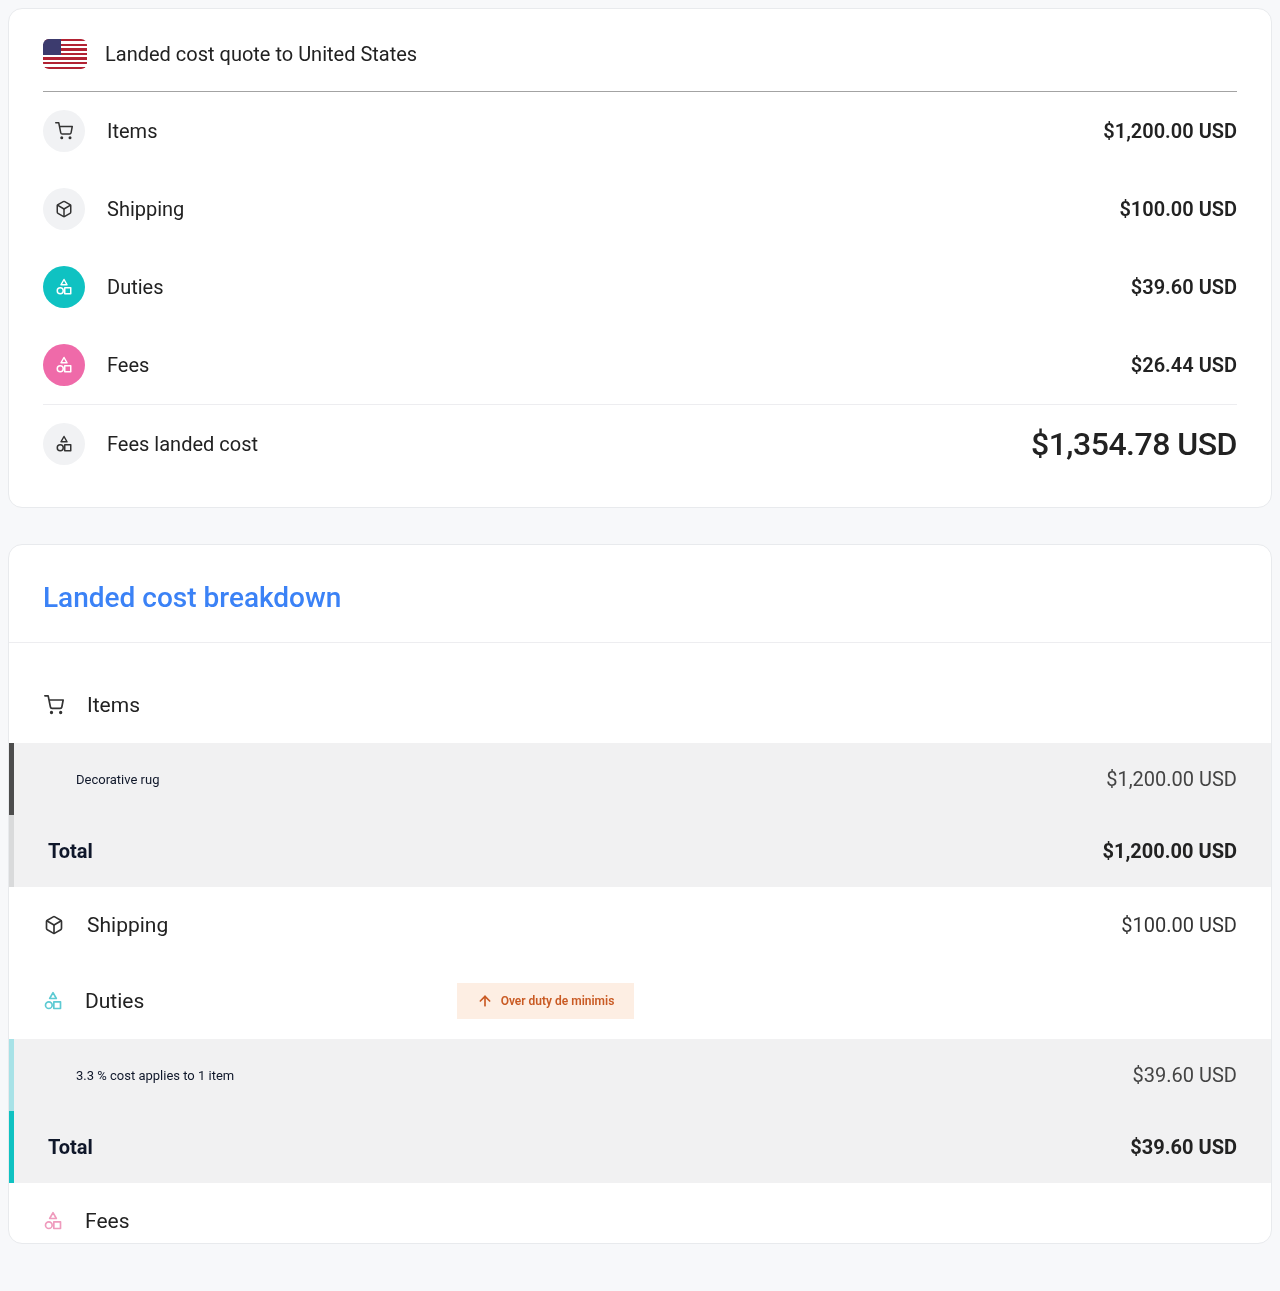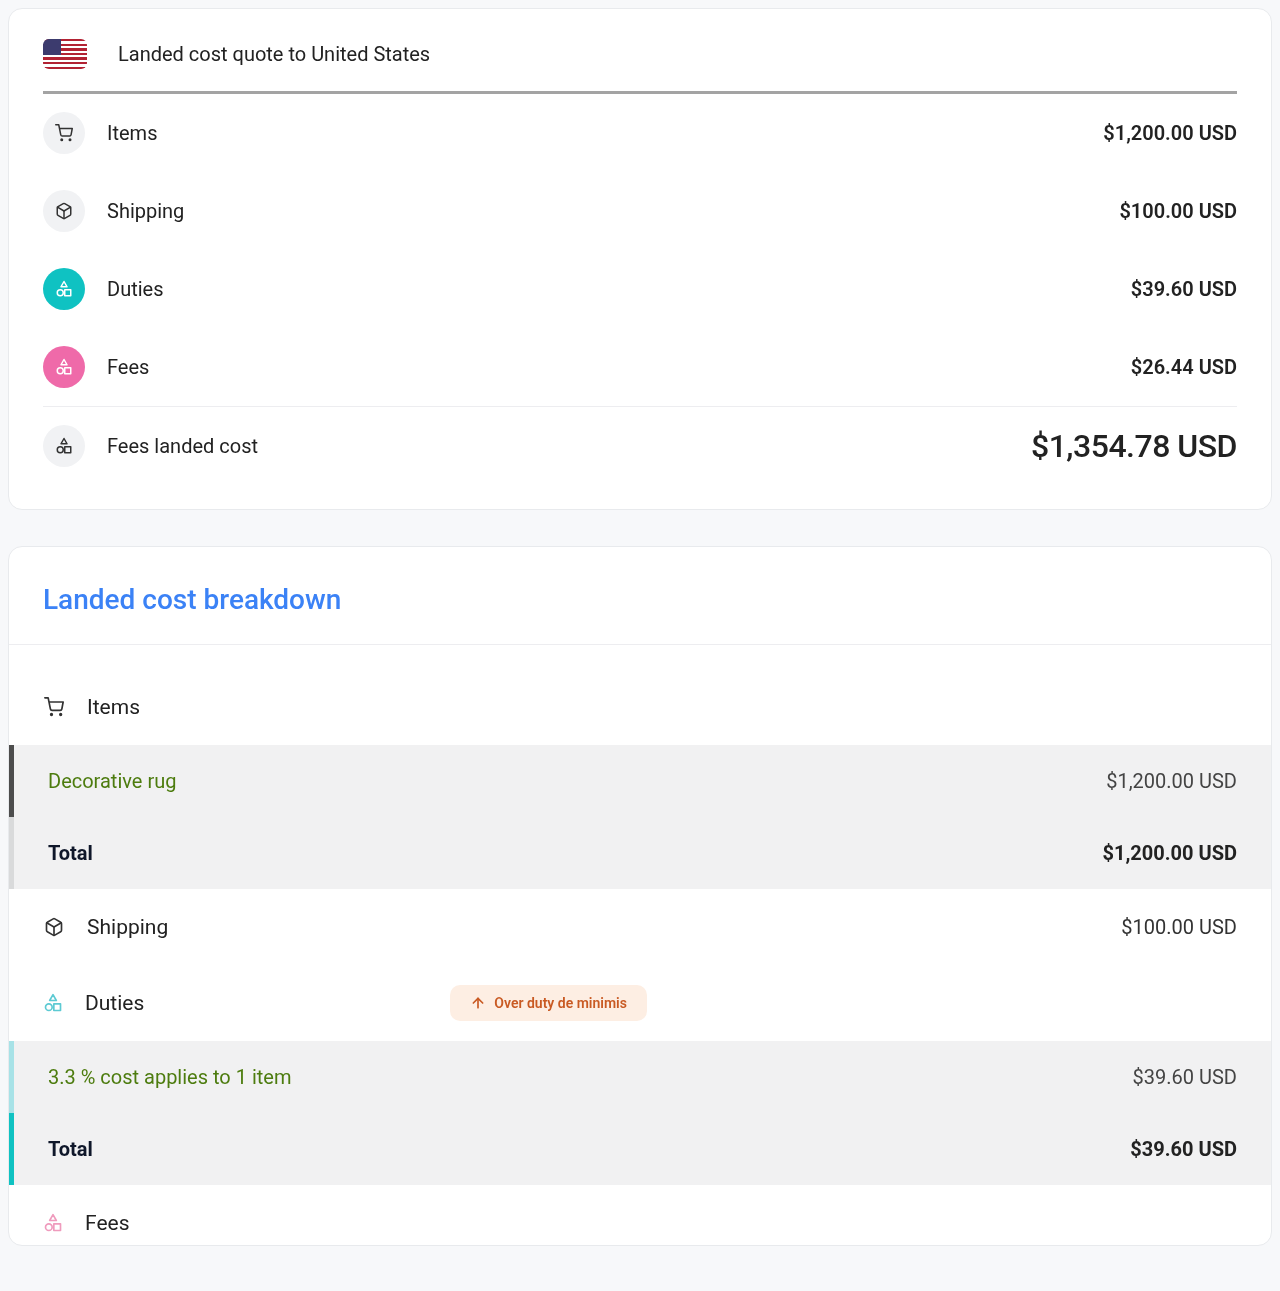--- a/index.html
+++ b/index.html
@@ -13,23 +13,23 @@
       background: #fff;
       border: 1px solid #e8eaed;
       border-radius: 14px;
       margin-bottom: 36px;
       overflow: hidden;
     }
     .card-inner { padding: 30px 34px 24px 34px; }
     .header-row {
       display: flex;
       align-items: center;
-      gap: 31px;
+      gap: 18px;
       padding-bottom: 22px;
-      border-bottom: 3px solid #a3a3a3;
+      border-bottom: 1px solid #a3a3a3;
     }
     .flag {
       width: 44px; height: 30px; border-radius: 6px; position: relative;
       overflow: hidden; flex-shrink: 0;
       background: linear-gradient(to bottom,
         #b22233 0%, #b22233 7.7%, #fff 7.7%, #fff 15.4%,
         #b22233 15.4%, #b22233 23%, #fff 23%, #fff 30.7%,
         #b22233 30.7%, #b22233 38.4%, #fff 38.4%, #fff 46.1%,
         #b22233 46.1%, #b22233 53.8%, #fff 53.8%, #fff 61.5%,
         #b22233 61.5%, #b22233 69.2%, #fff 69.2%, #fff 76.9%,
@@ -70,35 +70,35 @@
     }
     .section-head .mini-icon { width: 22px; display: flex; justify-content: center; }
     .section-head-label { font-size: 21px; color: #222; }
     .section-head-value { margin-left: auto; font-size: 20px; color: #333; }
     
     .shaded-block { background: #f1f1f2; }
     .shaded-row {
       display: flex; justify-content: space-between; align-items: center;
       padding: 24px 34px;
     }
-    .shaded-label { font-size: 20px; color: #4d7c0f; }
+    .shaded-label { font-size: 13px; color: #0f172a; margin-left: 28px; }
     .shaded-value { font-size: 20px; color: #444; }
     .shaded-total-label { font-size: 20px; font-weight: 700; color: #0f172a; }
     .shaded-total-value { font-size: 20px; font-weight: 700; color: #222; }
     
     .accent-dark { border-left: 5px solid #4d4d4d; }
     .accent-light { border-left: 5px solid #d9dadb; }
     .accent-teal-light { border-left: 5px solid #a7e2e7; }
     .accent-teal { border-left: 5px solid #0fc2c2; }
     
     .badge {
       display: inline-flex; align-items: center; gap: 8px;
       background: #fdeee3; color: #c95a23;
-      padding: 10px 20px; border-radius: 10px;
-      font-size: 14px; font-weight: 600;
+      padding: 10px 20px; border-radius: 0;
+      font-size: 12px; font-weight: 600;
       margin: 0 auto;
     }
     .duties-head {
       display: flex; align-items: center; gap: 22px;
       padding: 20px 34px;
     }
     .fees-head {
       display: flex; align-items: center; gap: 22px;
       padding: 26px 34px 10px 34px;
     }

